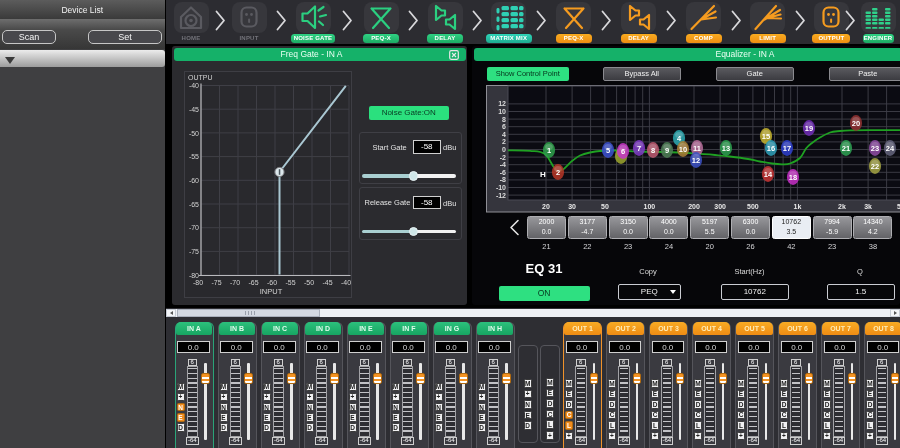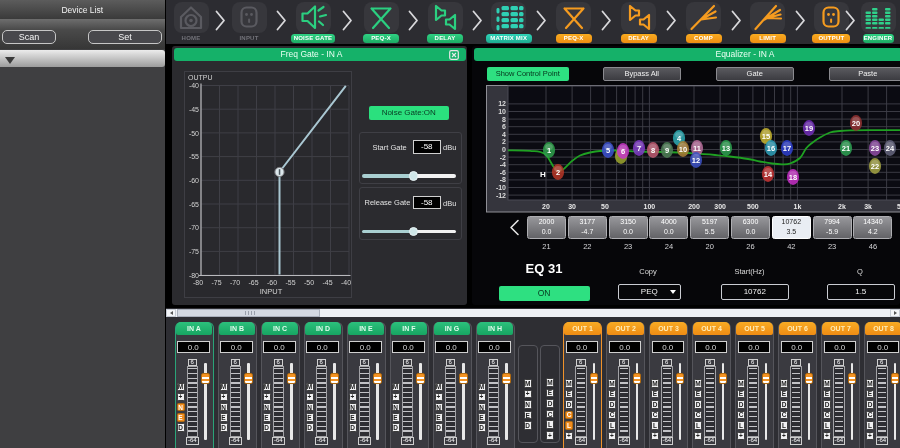--- a/index.html
+++ b/index.html
@@ -353,21 +353,21 @@
 <div class="abs ctr" style="left:771.8px;top:241.5px;width:39px;height:10px;color:#d5d5d8;font-size:7.5px;">42</div>
 <div class="abs ctr" style="left:812.6px;top:215.5px;width:39px;height:23.5px;border-radius:2.5px;background:linear-gradient(#97979b,#636367);border:1px solid #aeaeb2;color:#fff;font-size:7px;line-height:1.4;flex-direction:column;">
     <span>7994</span>
     <span>-5.9</span>
   </div>
 <div class="abs ctr" style="left:812.6px;top:241.5px;width:39px;height:10px;color:#d5d5d8;font-size:7.5px;">23</div>
 <div class="abs ctr" style="left:853.4px;top:215.5px;width:39px;height:23.5px;border-radius:2.5px;background:linear-gradient(#97979b,#636367);border:1px solid #aeaeb2;color:#fff;font-size:7px;line-height:1.4;flex-direction:column;">
     <span>14340</span>
     <span>4.2</span>
   </div>
-<div class="abs ctr" style="left:853.4px;top:241.5px;width:39px;height:10px;color:#d5d5d8;font-size:7.5px;">46</div>
+<div class="abs ctr" style="left:853.4px;top:241.5px;width:39px;height:10px;color:#d5d5d8;font-size:7.5px;">38</div>
 <div class="abs ctr" style="left:509px;top:261.5px;width:70px;height:14px;color:#fff;font-size:13px;font-weight:bold;">EQ 31</div>
 <div class="abs ctr" style="left:498.5px;top:285.5px;width:91px;height:15px;background:#2ee081;border-radius:2px;color:#083b22;font-size:8.5px;">ON</div>
 <div class="abs ctr" style="left:613px;top:266.5px;width:70px;height:10px;color:#dadada;font-size:7.5px;">Copy</div>
 <div class="abs ctr" style="left:618px;top:284px;width:62.5px;height:15.5px;background:#070709;border:1.5px solid #caccd2;border-radius:2px;color:#f2f2f2;font-size:8px;">PEQ</div>
 <div class="abs" style="left:670px;top:289.5px;width:0;height:0;border-left:3px solid transparent;border-right:3px solid transparent;border-top:4.5px solid #fff;"></div>
 <div class="abs ctr" style="left:714.5px;top:266.5px;width:70px;height:10px;color:#dadada;font-size:7.5px;">Start(Hz)</div>
 <div class="abs ctr" style="left:721px;top:284px;width:67.5px;height:15.5px;background:#070709;border:1.5px solid #caccd2;border-radius:2px;color:#f2f2f2;font-size:8px;">10762</div>
 <div class="abs ctr" style="left:825px;top:266.5px;width:70px;height:10px;color:#dadada;font-size:7.5px;">Q</div>
 <div class="abs ctr" style="left:826.5px;top:284px;width:68.5px;height:15.5px;background:#070709;border:1.5px solid #caccd2;border-radius:2px;color:#f2f2f2;font-size:8px;">1.5</div>
 <div class="abs" style="left:166px;top:308px;width:734px;height:140px;background:#2e2e33;"></div>

